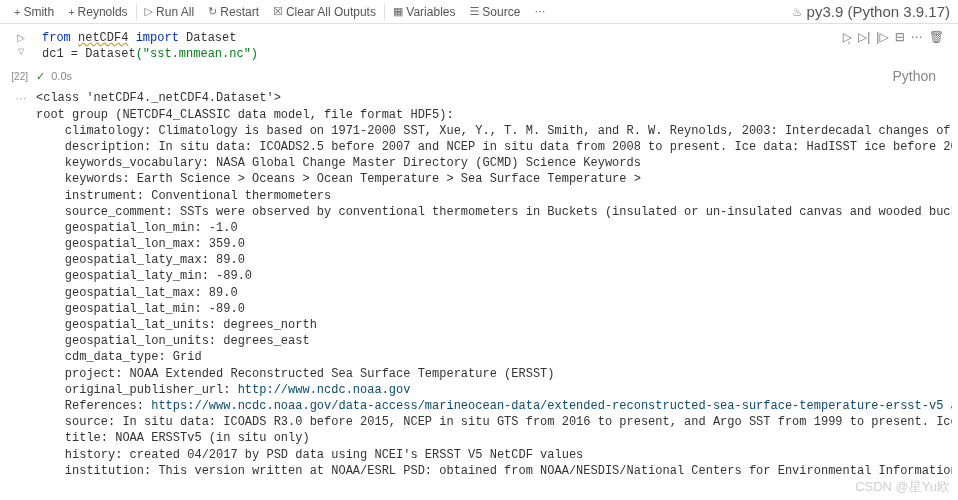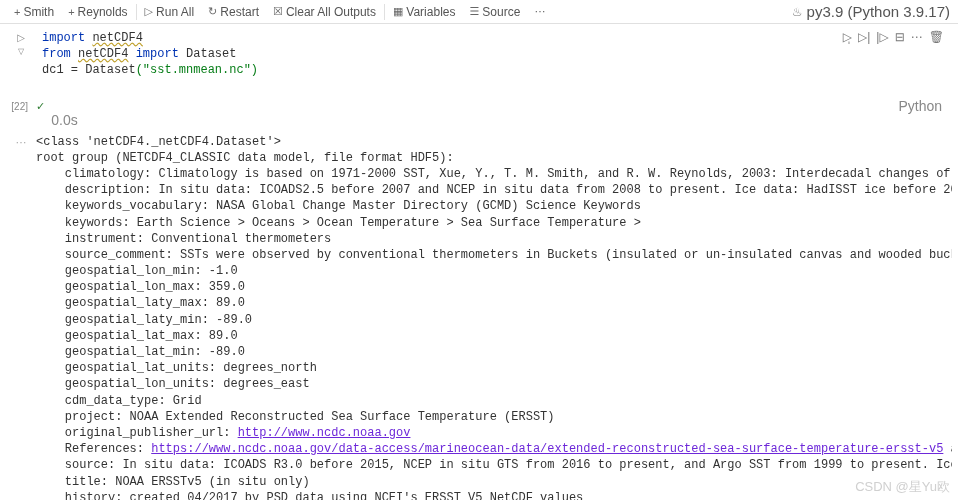--- a/index.html
+++ b/index.html
@@ -66,47 +66,47 @@
       font-size: 12px;
     }
     .cell-actions span { cursor: pointer; }
     .kw { color: #0033b3; }
     .fn { color: #067d17; }
     .str { color: #067d17; }
     .decor { text-decoration: underline wavy #bfa02a; text-decoration-skip-ink: none; }
     .exec-row {
       display: flex;
       align-items: center;
-      padding: 0 6px 2px 6px;
+      padding: 0 12px 2px 6px;
     }
     .prompt {
       width: 30px;
       text-align: right;
       padding-right: 8px;
       color: #888;
       font-size: 10px;
     }
     .check { color: #2e7d32; font-size: 11px; }
-    .time { color: #888; font-size: 14px; margin-left: 6px; margin-top: 27px; }
+    .time { color: #888; font-size: 11px; margin-left: 6px; }
     .lang-badge { color: #888; font-size: 14px; margin-left: auto; padding-right: 10px; }
     .output-row {
       display: flex;
       align-items: flex-start;
       padding: 4px 6px 0 6px;
     }
     .output {
       flex: 1;
       font-family: Menlo, Consolas, "Courier New", monospace;
       font-size: 12px;
       line-height: 1.35;
       white-space: pre;
       color: #333;
       overflow: hidden;
     }
-    a { color: #6d28d9; text-decoration: underline; }
+    a { color: #0c4a6e; }
     .watermark {
       position: absolute;
       right: 8px;
       bottom: 4px;
       font-size: 13px;
       color: #d0d0d0;
     }
     .play-ico { font-size: 10px; color: #888; }
     .ellipsis-gutter { color: #aaa; font-size: 11px; padding-top: 2px; text-align: center; width: 30px; }
   </style>
@@ -150,21 +150,20 @@
     <span class="kernel">py3.9 (Python 3.9.17)</span>
   </div>
 </div>
 
 <div class="cell-row">
   <div class="cell-gutter-left">
     <span class="play-ico">▷</span>
     <span class="play-ico" style="font-size:8px">▽</span>
   </div>
   <div class="code-area">
-    <div><span class="kw">import</span> <span class="decor">netCDF4</span></div>
     <div><span class="kw">from</span> <span class="decor">netCDF4</span> <span class="kw">import</span> <span>Dataset</span></div>
     <div><span>dc1 = </span><span>Dataset</span><span class="str">("sst.mnmean.nc")</span></div>
   </div>
   <div class="cell-actions">
     <span>▷̩</span>
     <span>▷|</span>
     <span>|▷</span>
     <span>⊟</span>
     <span>⋯</span>
     <span>🗑</span>

